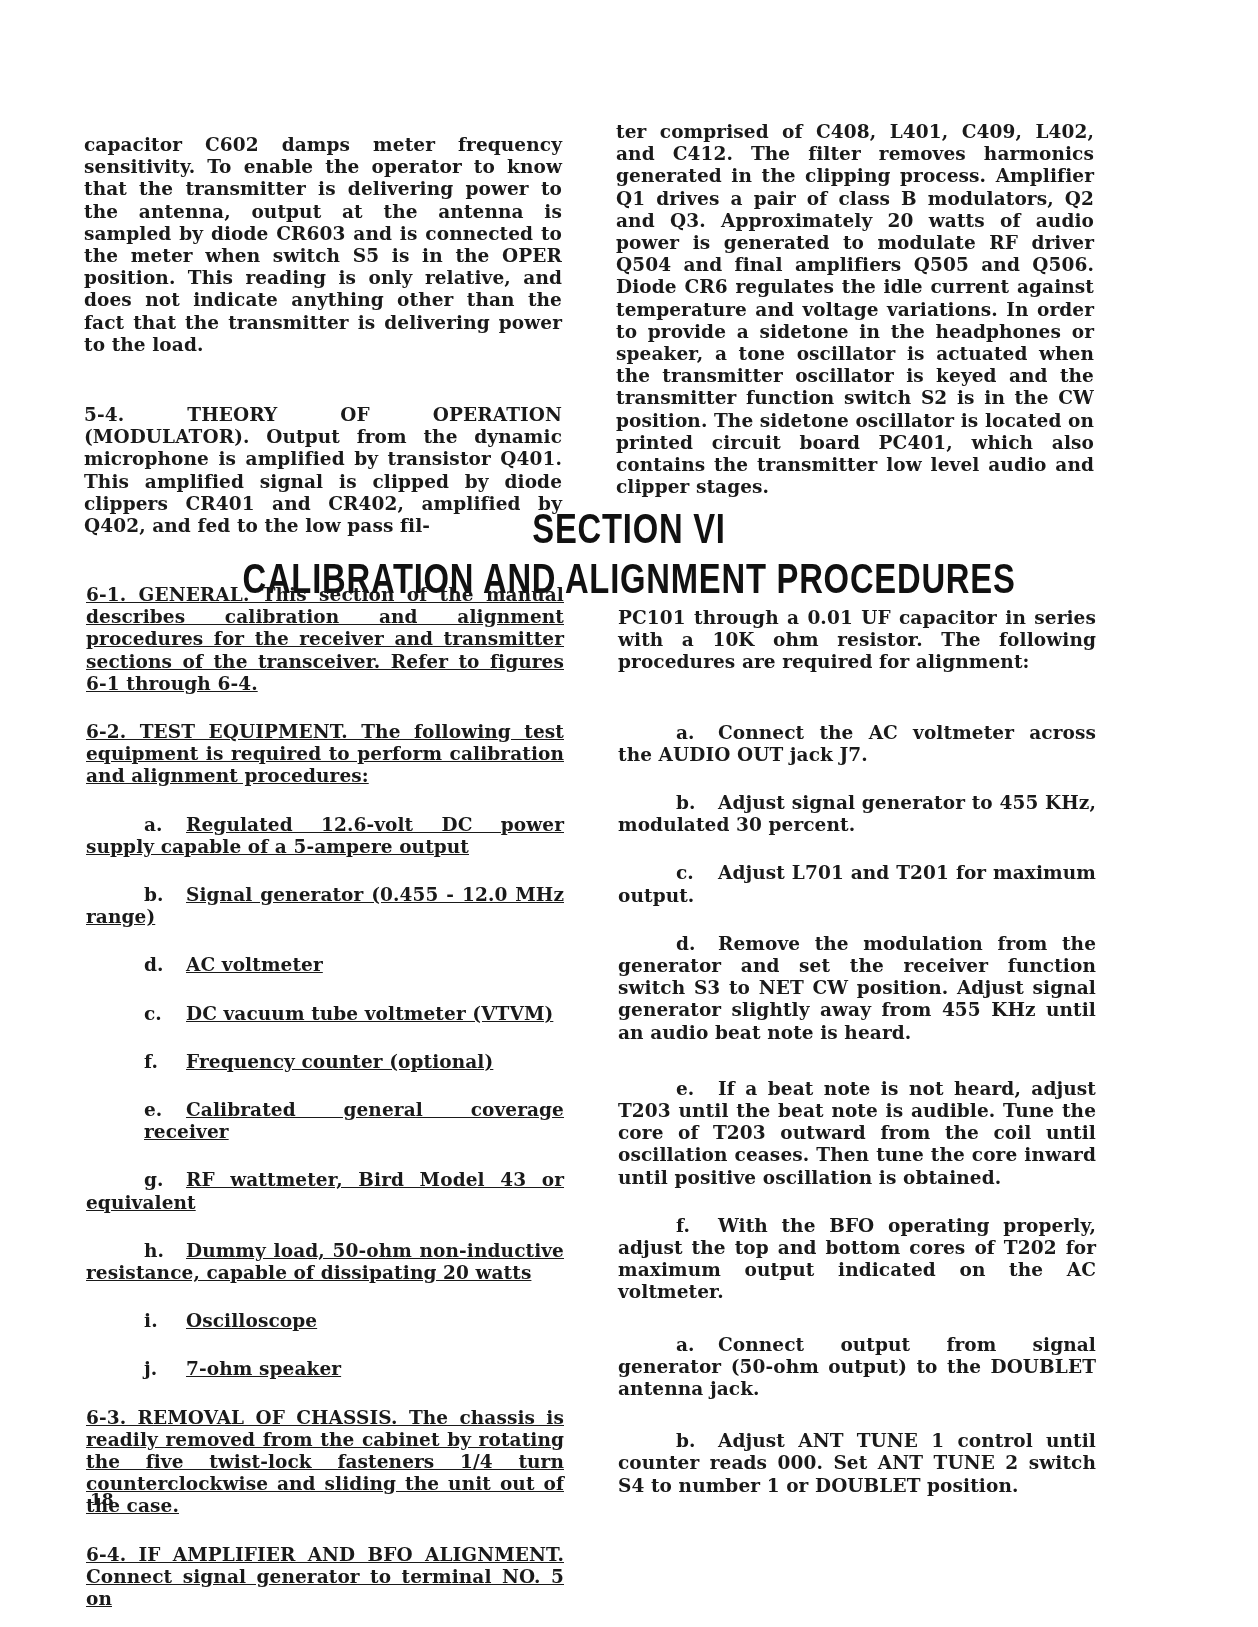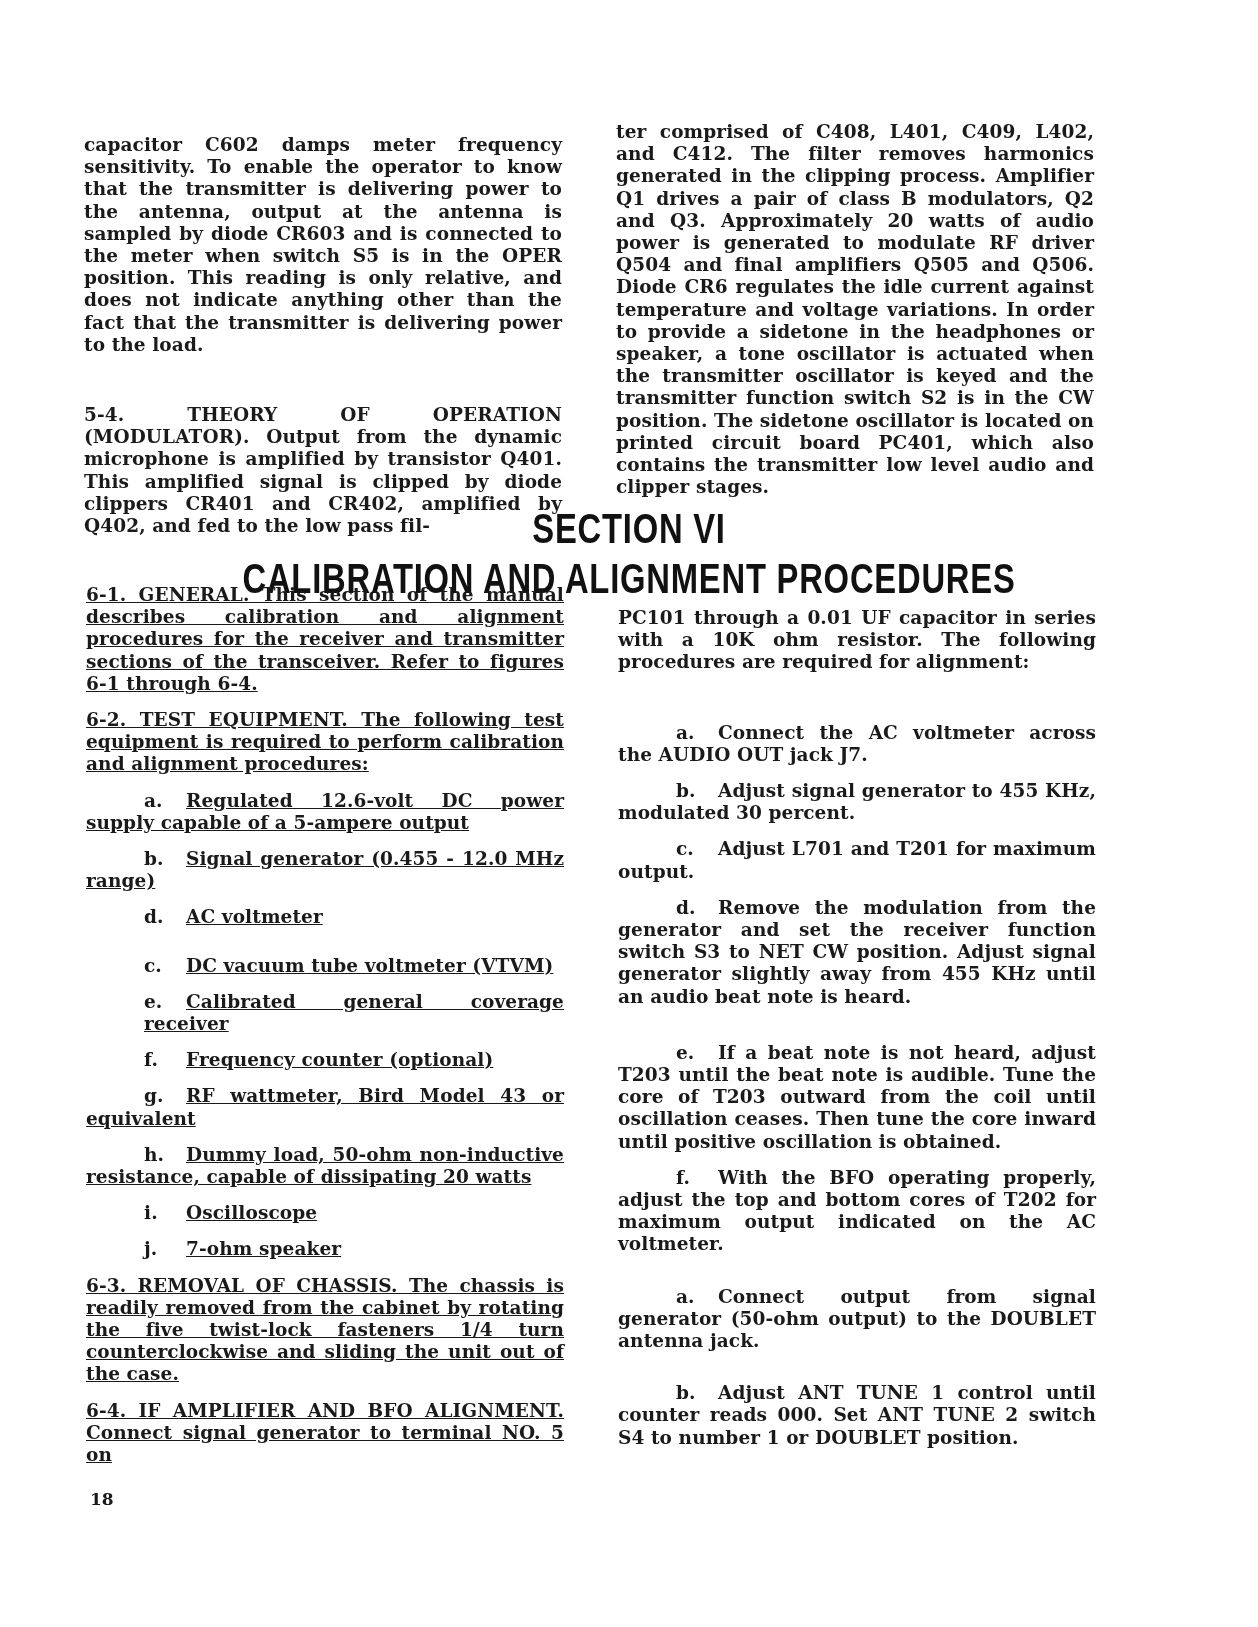--- a/index.html
+++ b/index.html
@@ -7,21 +7,21 @@
       width: 1258px; height: 1627px; position: relative; overflow: hidden;
       color: #1a1a1a;
       font-family: "DejaVu Serif", "Liberation Serif", serif;
     }
     .col {
       position: absolute; width: 478px;
       font-size: 18.5px; line-height: 22.2px; font-weight: bold;
       text-align: justify; letter-spacing: 0.1px;
     }
     .col p { margin: 0; }
-    .col .gap { margin-top: 14px; }
+    .col .gap { margin-top: 26px; }
     .col .gap-lg { margin-top: 48px; }
     .left-top { left: 84px; top: 134px; }
     .right-top { left: 616px; top: 121px; }
     .left-bot { left: 86px; top: 584px; text-decoration: underline; }
     .right-bot { left: 618px; top: 607px; }
     .heading {
       position: absolute; left: 0; width: 1258px; text-align: center;
       font-family: "Liberation Sans", "DejaVu Sans", sans-serif;
       font-weight: bold; color: #111;
       transform: scaleX(0.78); transform-origin: center;
@@ -53,22 +53,22 @@
 <div class="heading h2">CALIBRATION AND ALIGNMENT PROCEDURES</div>
 
 <div class="col left-bot">
   <p>6-1. GENERAL. This section of the manual describes calibration and alignment procedures for the receiver and transmitter sections of the transceiver. Refer to figures 6-1 through 6-4.</p>
   <p class="gap">6-2. TEST EQUIPMENT. The following test equipment is required to perform calibration and alignment procedures:</p>
 
   <p class="gap item wrap"><span class="label">a.</span><span>Regulated 12.6-volt DC power supply capable of a 5-ampere output</span></p>
   <p class="gap item wrap"><span class="label">b.</span><span>Signal generator (0.455 - 12.0 MHz range)</span></p>
   <p class="gap item"><span class="label">d.</span><span>AC voltmeter</span></p>
   <p class="gap item" style="margin-top:26px"><span class="label">c.</span><span>DC vacuum tube voltmeter (VTVM)</span></p>
+  <p class="gap item"><span class="label">f.</span><span>Frequency counter (optional)</span></p>
   <p class="gap item"><span class="label">e.</span><span>Calibrated general coverage receiver</span></p>
-  <p class="gap item"><span class="label">f.</span><span>Frequency counter (optional)</span></p>
   <p class="gap item wrap"><span class="label">g.</span><span>RF wattmeter, Bird Model 43 or equivalent</span></p>
   <p class="gap item wrap"><span class="label">h.</span><span>Dummy load, 50-ohm non-inductive resistance, capable of dissipating 20 watts</span></p>
   <p class="gap item"><span class="label">i.</span><span>Oscilloscope</span></p>
   <p class="gap item"><span class="label">j.</span><span>7-ohm speaker</span></p>
 
   <p class="gap">6-3. REMOVAL OF CHASSIS. The chassis is readily removed from the cabinet by rotating the five twist-lock fasteners 1/4 turn counterclockwise and sliding the unit out of the case.</p>
   <p class="gap">6-4. IF AMPLIFIER AND BFO ALIGNMENT. Connect signal generator to terminal NO. 5 on</p>
 </div>
 
 <div class="col right-bot">

